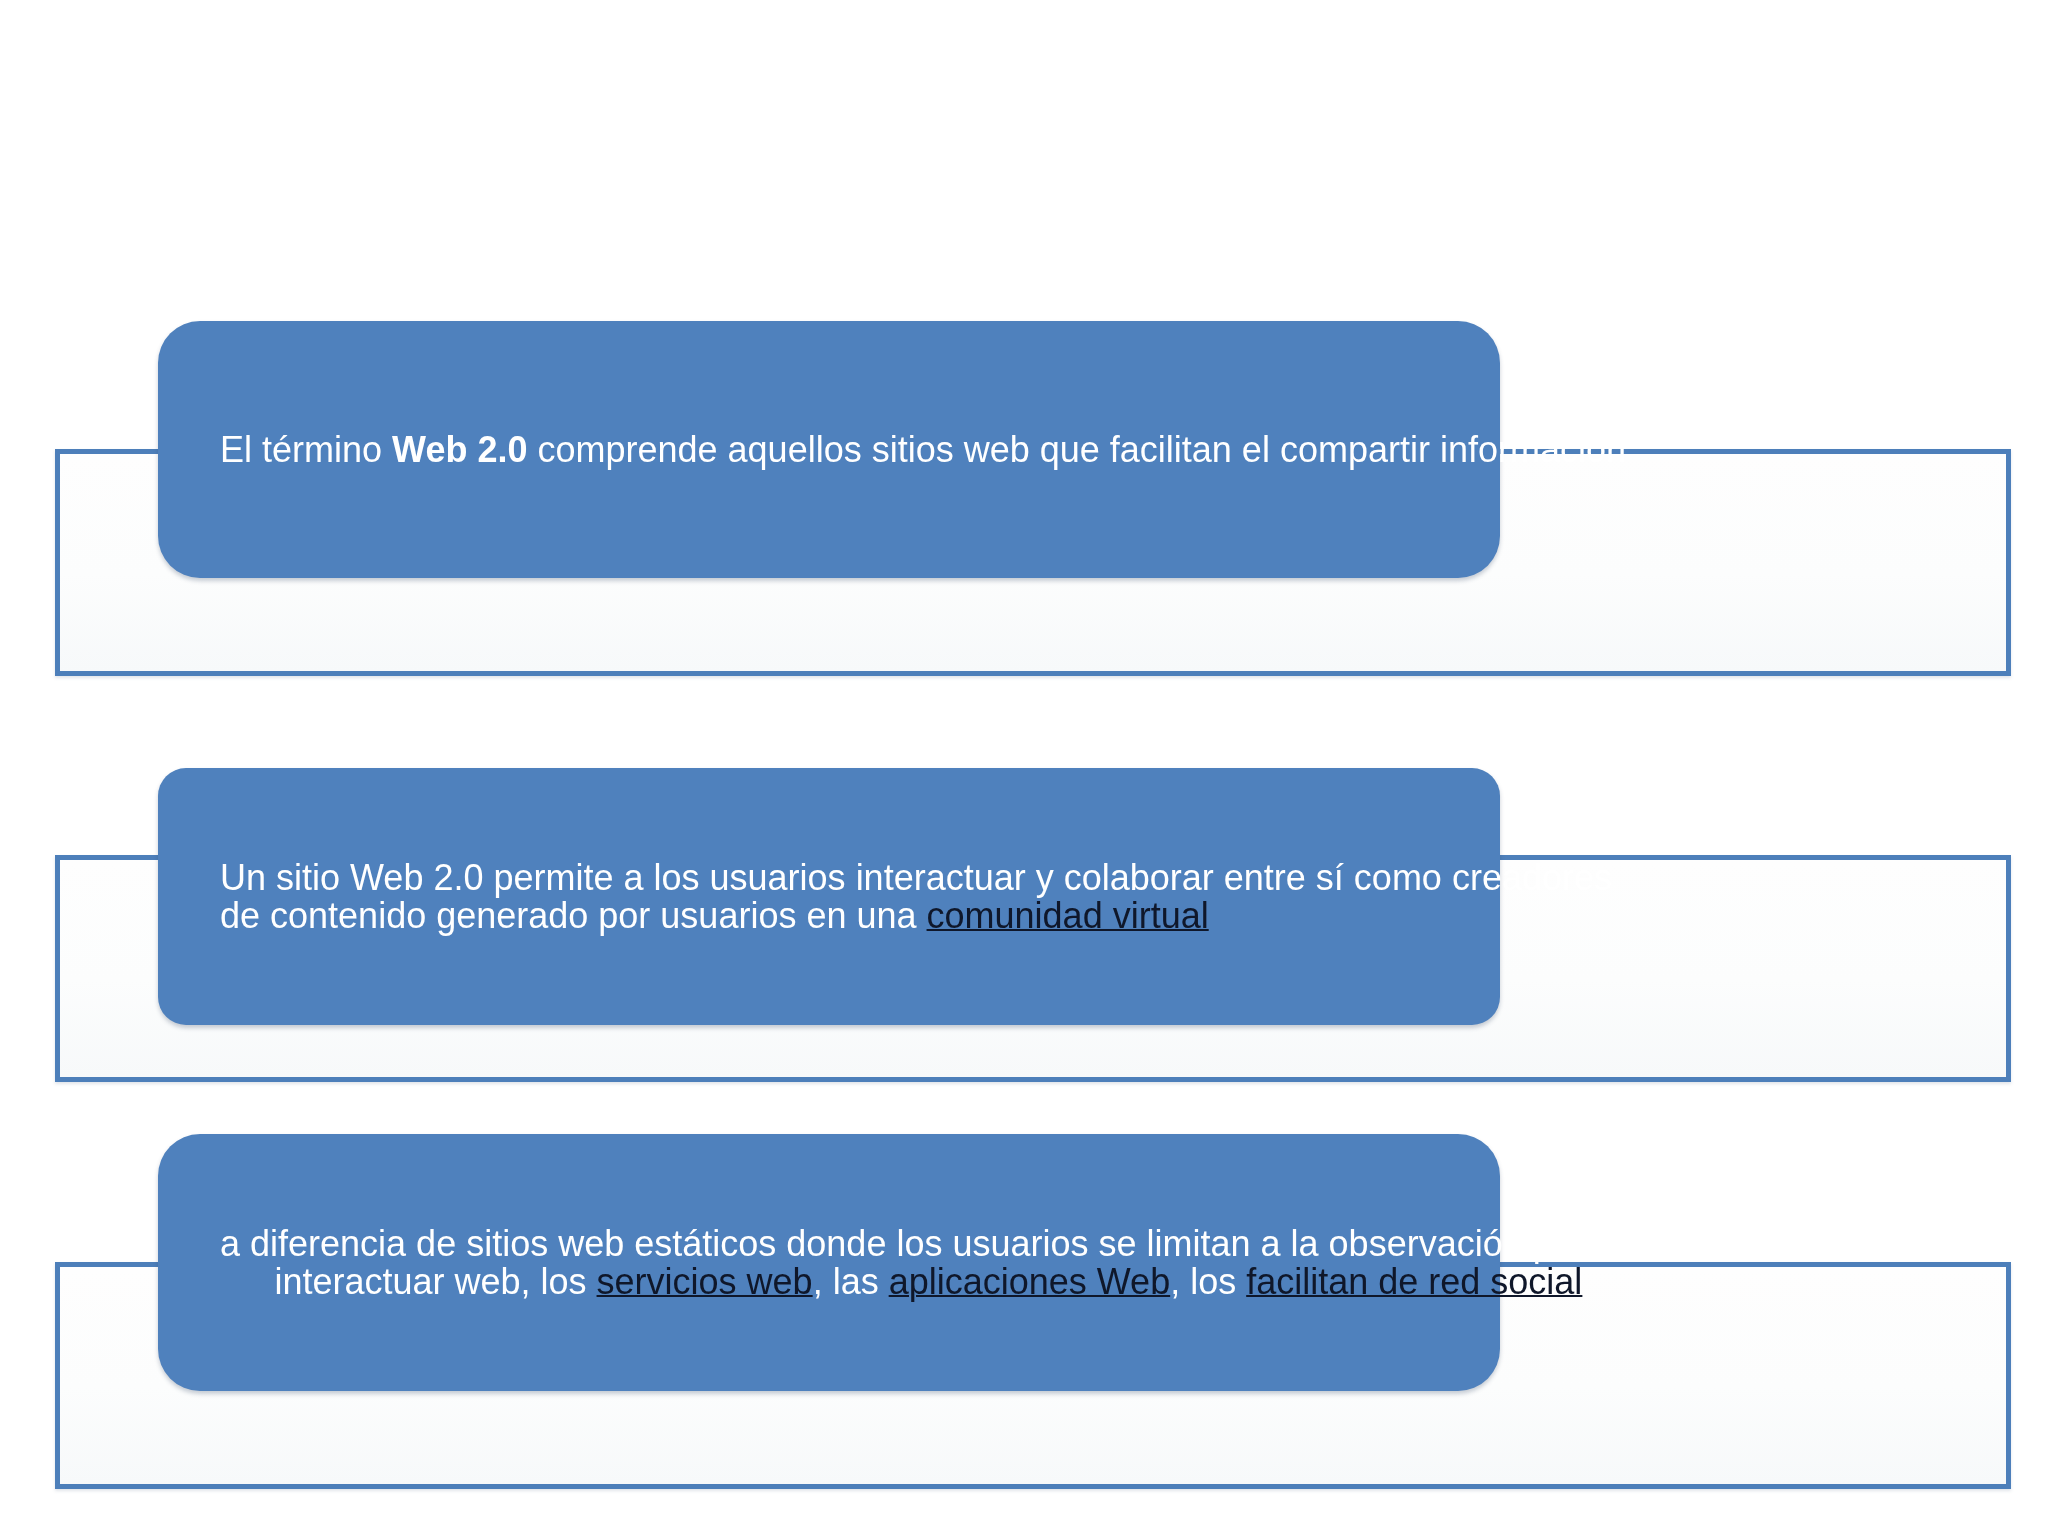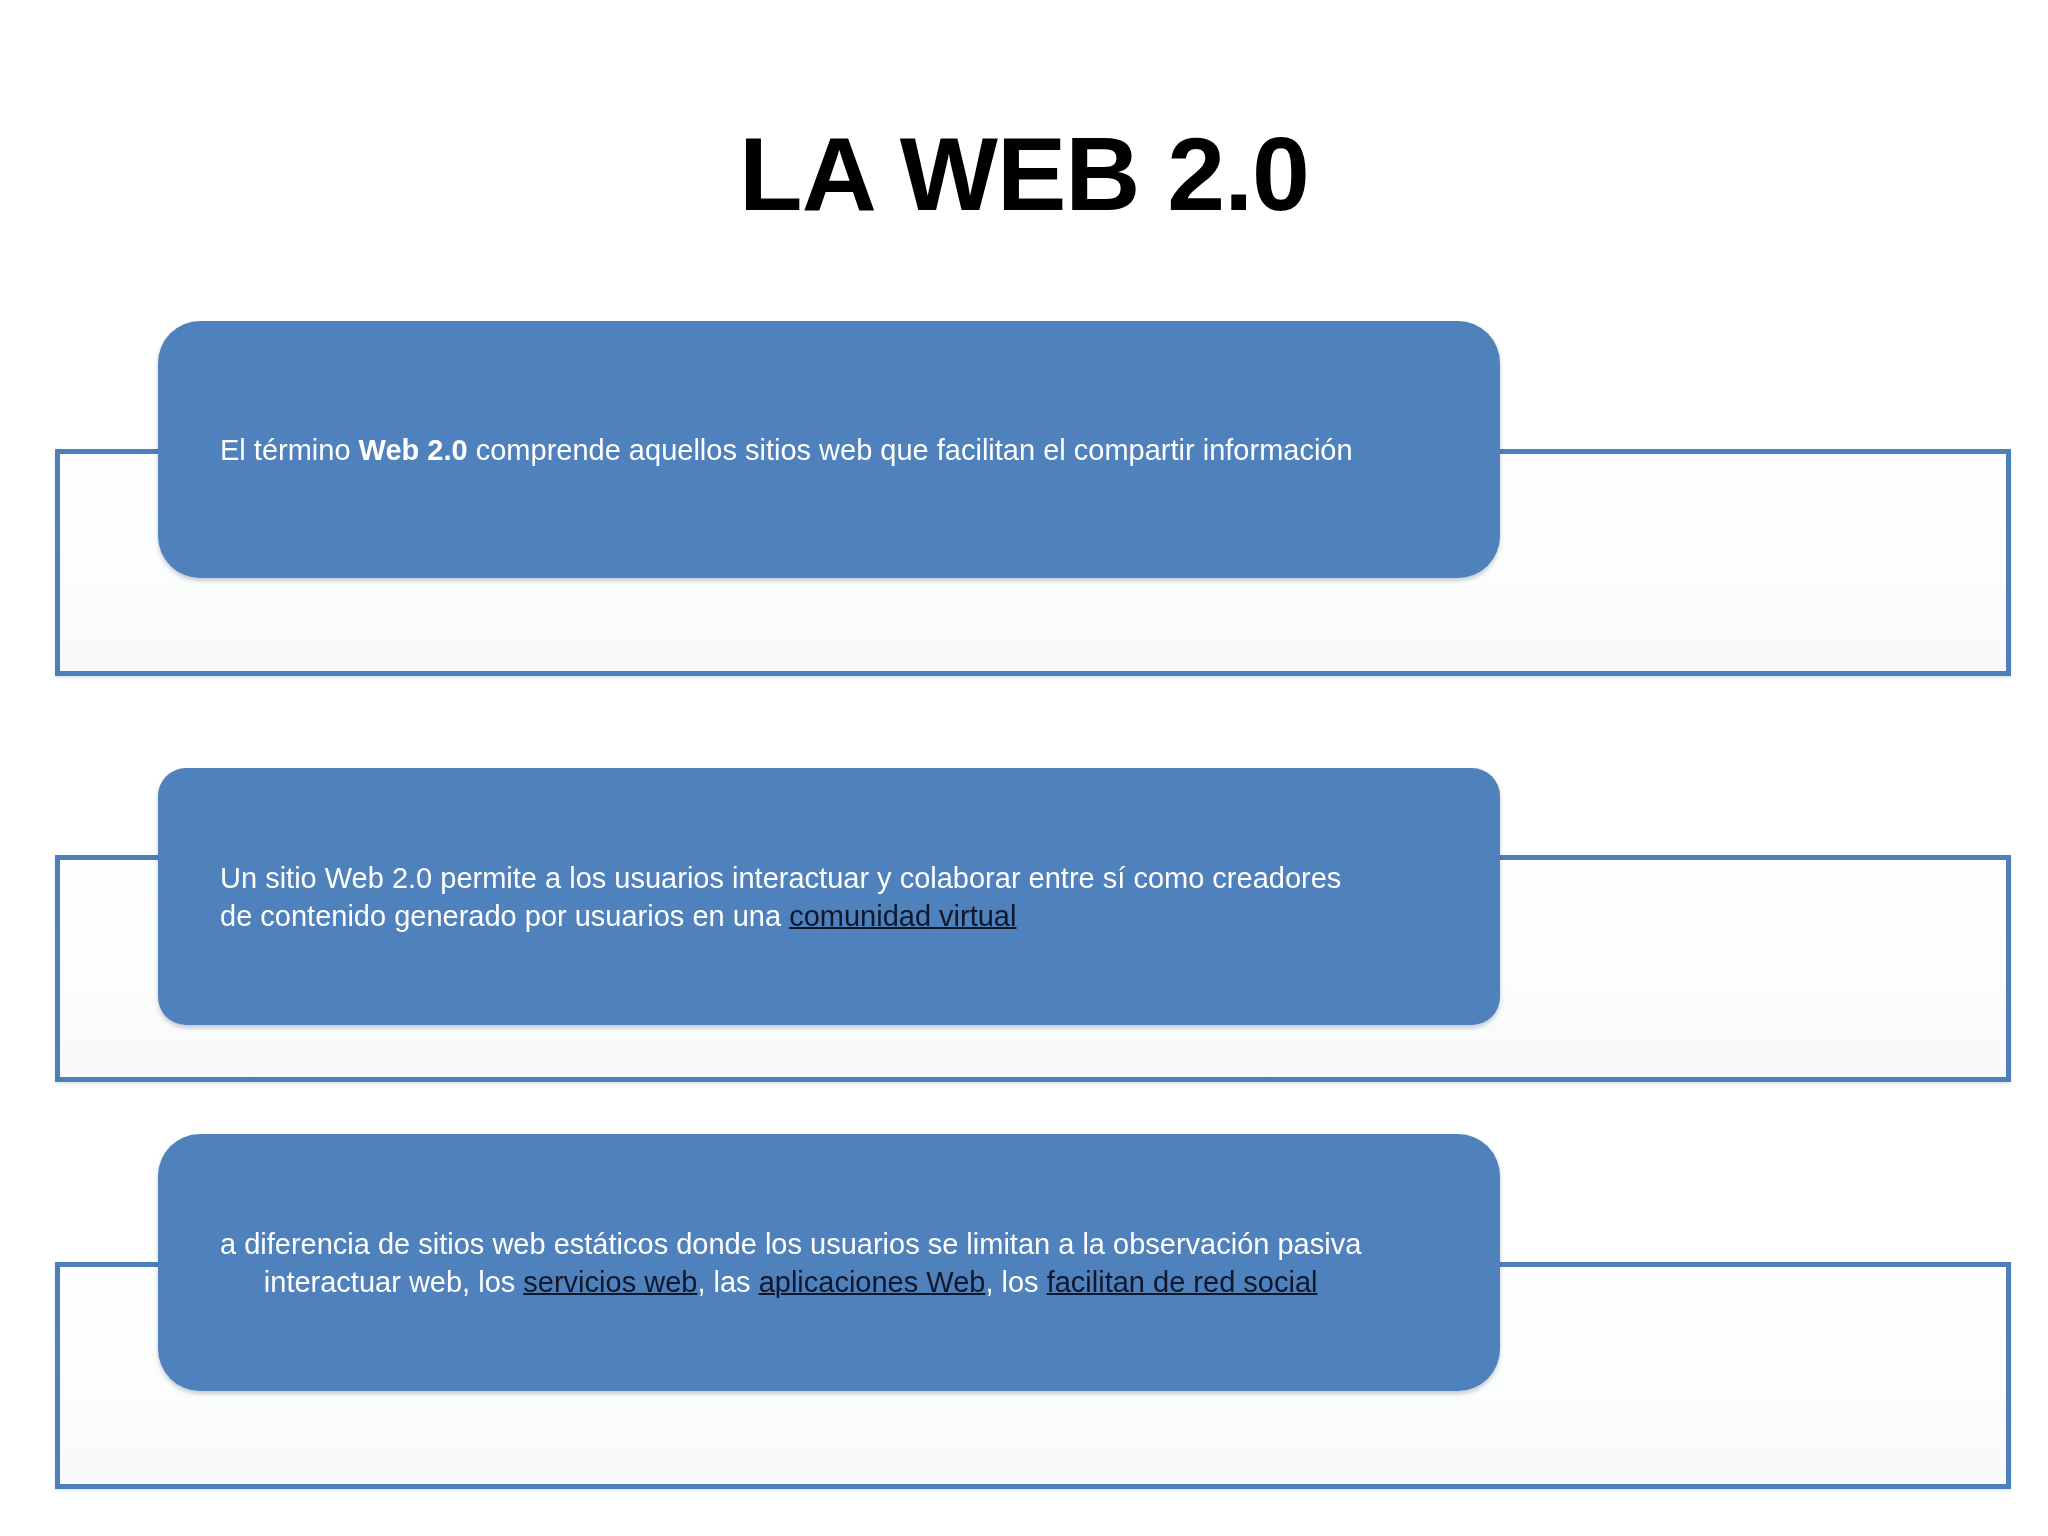--- a/index.html
+++ b/index.html
@@ -54,39 +54,38 @@
     display: flex;
     align-items: center;
     padding-left: 62px;
     padding-right: 42px;
     box-shadow: 0 3px 4px rgba(40, 60, 90, 0.25);
   }
   .bluebox-1 { top: 321px; }
   .bluebox-2 { top: 768px; border-radius: 28px; }
   .bluebox-3 { top: 1134px; text-align: center; }
   .textblock {
-    font-size: 29px;
+    font-size: 36px;
     line-height: 38px;
     color: #ffffff;
   }
   .line { white-space: nowrap; }
   .seg-bold { font-weight: bold; }
   .seg-link {
     color: #0f172a;
     text-decoration: underline;
     text-decoration-thickness: 2px;
     cursor: pointer;
   }
 </style>
 </head>
 <body>
 
 <div class="slide">
 
-  <h1 class="slide-title">LA WEB 2.0</h1>
 
   <div class="frame frame-1"></div>
   <div class="bluebox bluebox-1">
     <div class="textblock">
       <div class="line">
         <span>El término </span><span class="seg-bold">Web 2.0</span><span> comprende aquellos sitios web que facilitan el compartir información</span>
       </div>
     </div>
   </div>
 

